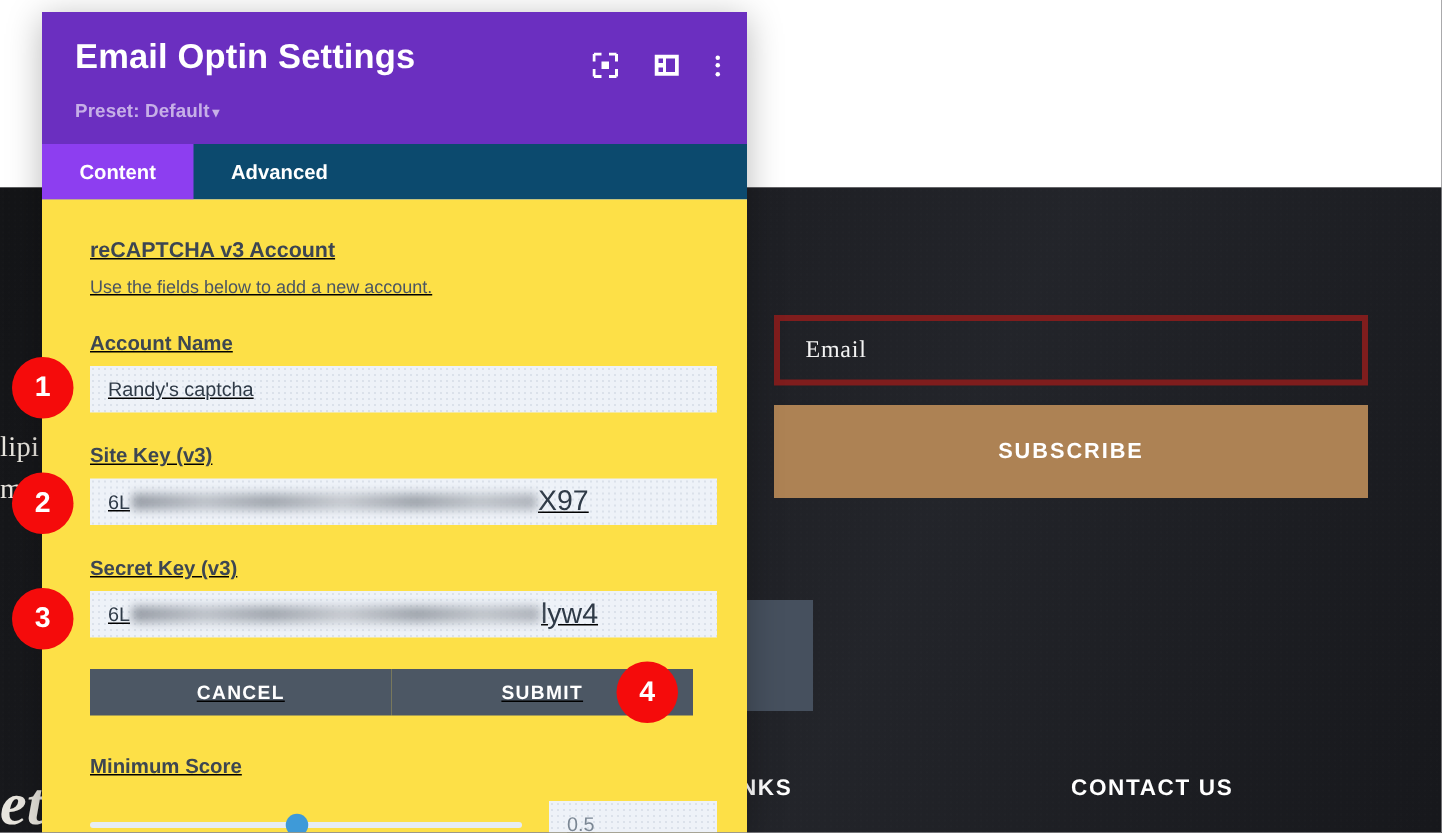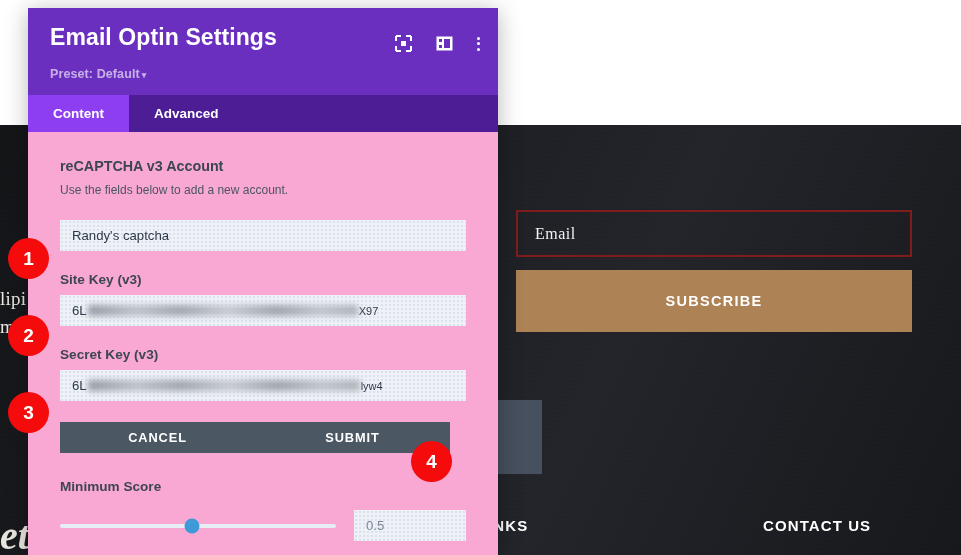--- a/index.html
+++ b/index.html
@@ -27,35 +27,35 @@
     position:absolute;left:0;width:60px;color:#e9e6df;z-index:3;
     font-family:"Liberation Serif", serif;
   }
   .bg-word-1{top:288px;font-size:19px;letter-spacing:.2px;}
   .bg-word-2{top:316px;font-size:19px;}
   .bg-word-3{top:512px;font-size:40px;font-style:italic;font-weight:700;}
 
   .optin-box{position:absolute;left:516px;top:210px;width:396px;z-index:3;}
   .optin-email{
     box-sizing:border-box;width:396px;height:47px;
-    border:2px solid #7f1d1d;background:transparent;
+    border:4px solid #7f1d1d;background:transparent;
     color:#f3f3f3;font-family:"Liberation Serif", serif;font-size:16px;
     display:flex;align-items:center;padding-left:17px;letter-spacing:.5px;
   }
   .optin-sub{
     box-sizing:border-box;width:396px;height:62px;margin-top:13px;
     background:#ad8254;color:#ffffff;display:flex;align-items:center;
     justify-content:center;font-size:14.5px;font-weight:700;letter-spacing:1.3px;
   }
   .footer-head{
     position:absolute;top:517px;z-index:3;color:#ffffff;
     font-size:15px;font-weight:700;letter-spacing:1.1px;
   }
   .fh-links{left:488px;}
-  .fh-contact{left:763px;}
+  .fh-contact{left:714px;}
   .ghost-btn{
     position:absolute;left:490px;top:400px;width:52px;height:74px;
     background:#46505e;z-index:2;
   }
 
   
   #modal{
     position:absolute;left:28px;top:8px;width:470px;height:547px;
     background:#ffffff;z-index:10;overflow:hidden;
     box-shadow:0 3px 22px rgba(0,0,0,.28);
@@ -69,48 +69,48 @@
     margin-top:17px;color:rgba(255,255,255,.62);
     font-size:12.5px;font-weight:700;letter-spacing:.1px;cursor:pointer;display:inline-block;
   }
   .m-preset .caret{font-size:9px;margin-left:2px;}
   .m-head-icons{position:absolute;right:18px;top:27px;display:flex;gap:24px;align-items:center;}
   .hicon{width:17px;height:17px;display:block;cursor:pointer;}
   .hicon svg{display:block;}
   .dots{display:flex;flex-direction:column;gap:2.5px;align-items:center;cursor:pointer;}
   .dots i{width:3px;height:3px;background:#fff;display:block;border-radius:50%;}
 
-  .m-tabs{display:flex;background:#4c1d95;height:37px;}
+  .m-tabs{display:flex;background:#0c4a6e;height:37px;}
   .m-tab{
     display:flex;align-items:center;justify-content:center;
     color:#ffffff;font-size:13.5px;font-weight:700;cursor:pointer;
     padding:0 25px;height:100%;box-sizing:border-box;
   }
   .m-tab.active{background:#8d3ef0;}
 
-  .m-body{flex:1;background:#f9a8d4;padding:26px 32px 0 32px;overflow:hidden;position:relative;}
+  .m-body{flex:1;background:#fde047;padding:26px 20px 0 32px;overflow:hidden;position:relative;text-decoration:underline;}
   .sec-title{color:#3c4552;font-size:14.3px;font-weight:700;margin:0 0 9px 0;}
   .sec-sub{color:#4b5562;font-size:12px;margin:0 0 23px 0;}
   .fld-label{color:#3d4651;font-size:13.6px;font-weight:700;margin:0 0 8px 0;}
   .fld-group{margin-bottom:21px;}
   .fld-input{
     box-sizing:border-box;width:100%;height:31px;background:#eef2f8;
     border:none;display:flex;align-items:center;padding-left:12px;
     color:#2f3a47;font-size:13.2px;position:relative;overflow:hidden;
     background-image:radial-gradient(rgba(150,165,185,.22) .8px, transparent .8px);
     background-size:4px 4px;
   }
   .fld-input.redacted{padding-left:12px;}
   .rd-pre{color:#2f3a47;font-size:13.2px;}
   .rd-blur{
     display:inline-block;height:11px;margin:0 1px;
     background:linear-gradient(90deg,#8d939c,#b9bec5 18%,#9aa0a8 34%,#c3c7cd 52%,#989ea6 70%,#bcc1c7 86%,#a7acb4);
     filter:blur(3.1px);opacity:.92;border-radius:2px;vertical-align:middle;
   }
-  .rd-post{color:#2f3a47;font-size:11px;}
+  .rd-post{color:#2f3a47;font-size:19px;}
 
   .btn-row{display:flex;margin:3px 16px 0 0;}
   .m-btn{
     flex:1;height:31px;background:#4c5764;color:#ffffff;
     display:flex;align-items:center;justify-content:center;
     font-size:12.8px;font-weight:700;letter-spacing:.9px;cursor:pointer;border:none;
     font-family:"Liberation Sans", sans-serif;
   }
   .slider-group{margin-top:26px;}
   .slider-row{display:flex;align-items:center;gap:18px;margin-top:16px;}
@@ -197,20 +197,21 @@
     <div class="m-tab active">Content</div>
     <div class="m-tab">Advanced</div>
   </div>
 
   <div class="m-body">
 
     <div class="sec-title">reCAPTCHA v3 Account</div>
     <div class="sec-sub">Use the fields below to add a new account.</div>
 
     <div class="fld-group">
+      <div class="fld-label">Account Name</div>
       <div class="fld-input">Randy's captcha</div>
     </div>
 
     <div class="fld-group">
       <div class="fld-label">Site Key (v3)</div>
       <div class="fld-input redacted">
         <span class="rd-pre">6L</span>
         <span class="rd-blur" style="width:270px;"></span>
         <span class="rd-post">X97</span>
       </div>

